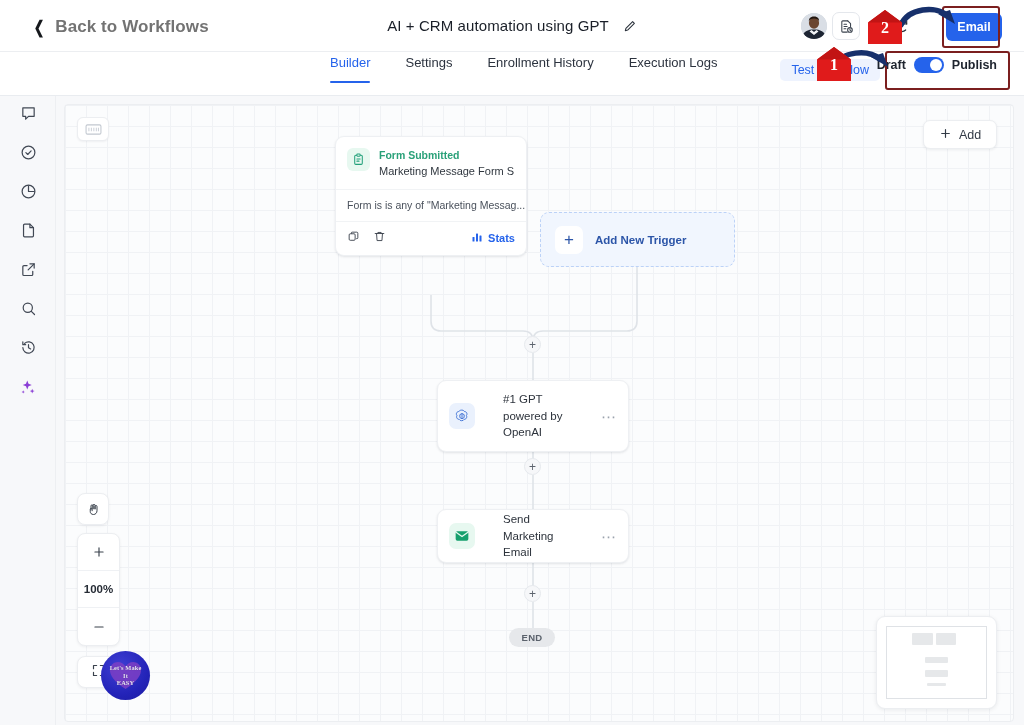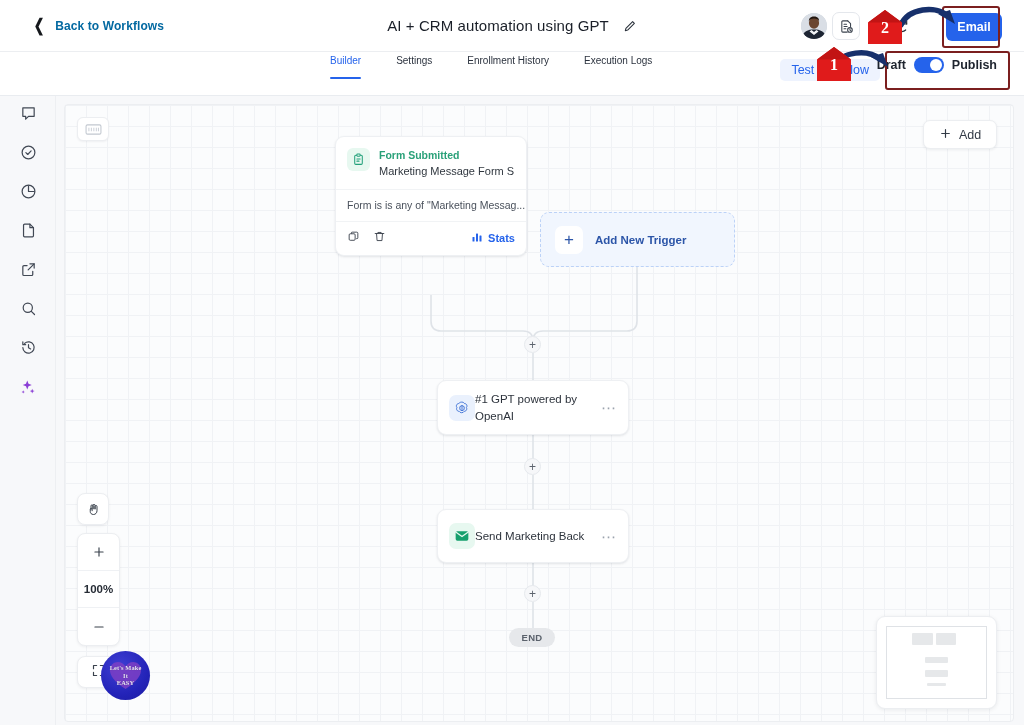--- a/index.html
+++ b/index.html
@@ -23,21 +23,21 @@
   }
   .back-link {
     position: absolute; left: 32px; top: 17px;
     display: flex; align-items: center; gap: 9px;
     cursor: pointer;
   }
   .back-chevron {
     font-size: 17px; color: #15181c; font-weight: 700; line-height: 1;
     transform: scaleX(0.75);
   }
-  .back-text { font-size: 12px; color: #0369a1; font-weight: 700; letter-spacing: .1px; }
+  .back-text { font-size: 17px; color: #737373; font-weight: 700; letter-spacing: .1px; }
 
   .wf-title-wrap {
     position: absolute; left: 0; top: 17px; width: 1024px;
     display: flex; justify-content: center; align-items: center; gap: 14px;
     pointer-events: none;
   }
   .wf-title { font-size: 15px; color: #1a1f28; font-weight: 400; letter-spacing: .1px; }
   .pencil-btn { pointer-events: auto; cursor: pointer; display: flex; align-items: center; }
 
   .avatar {
@@ -79,21 +79,21 @@
     cursor: pointer;
   }
   .builder-select-label { font-size: 12px; color: #3b4250; flex: 1; }
   .chev-sm { color: #aeb5bf; font-size: 9px; line-height: 1; }
 
   .tabs {
     position: absolute; left: 330px; top: 55px;
     display: flex; gap: 0; align-items: flex-start;
   }
   .tab {
-    position: relative; font-size: 10px; color: #2c333f;
+    position: relative; font-size: 13px; color: #2c333f;
     padding: 0 0 13px 0; margin-right: 35px; cursor: pointer; white-space: nowrap;
   }
   .tab:last-child { margin-right: 0; }
   .tab.active { color: #2563eb; font-weight: 400; }
   .tab.active::after {
     content: ""; position: absolute; left: 0; right: 0; bottom: 0;
     height: 2.5px; background: #2563eb; border-radius: 2px;
   }
 
   .test-wf-btn {
@@ -195,21 +195,21 @@
   }
   .at-plus {
     width: 28px; height: 28px; border-radius: 7px; background: #fff;
     display: flex; align-items: center; justify-content: center;
     color: #2c55a8; font-size: 17px; line-height: 1;
   }
   .at-label { font-size: 11.5px; color: #2c55a8; font-weight: 700; }
 
   .step-node {
     left: 372px; width: 192px;
-    display: flex; align-items: center; gap: 0; padding: 10px 11px;
+    display: flex; align-items: center; gap: 28px; padding: 10px 11px;
   }
   .step-gpt { top: 275px; }
   .step-mail { top: 404px; height: 54px; }
   .sn-icon {
     width: 26px; height: 26px; border-radius: 7px;
     display: flex; align-items: center; justify-content: center; flex: 0 0 auto;
   }
   .sn-icon.gpt { background: #eaf1fd; }
   .sn-icon.mail { background: #e7f8f0; }
   .sn-label { flex: 1; font-size: 11.5px; color: #2d333c; line-height: 1.45; }
@@ -542,21 +542,21 @@
 
       <div class="plus-junction pj2">+</div>
 
       <div class="node step-node step-mail">
         <span class="sn-icon mail">
           <svg width="16" height="16" viewBox="0 0 24 24" fill="#17a06e">
             <rect x="2.5" y="5" width="19" height="14" rx="2.5"></rect>
             <path d="M3.6 6.6l8.4 6.2 8.4-6.2" fill="none" stroke="#e7f8f0" stroke-width="1.9" stroke-linecap="round" stroke-linejoin="round"></path>
           </svg>
         </span>
-        <span class="sn-label">Send Marketing Back</span>
+        <span class="sn-label">Send Marketing Email</span>
         <span class="sn-dots">⋯</span>
       </div>
 
       <div class="plus-junction pj3">+</div>
 
       <div class="end-pill">
         <span class="end-text">END</span>
       </div>
 
       <div class="hand-btn">

